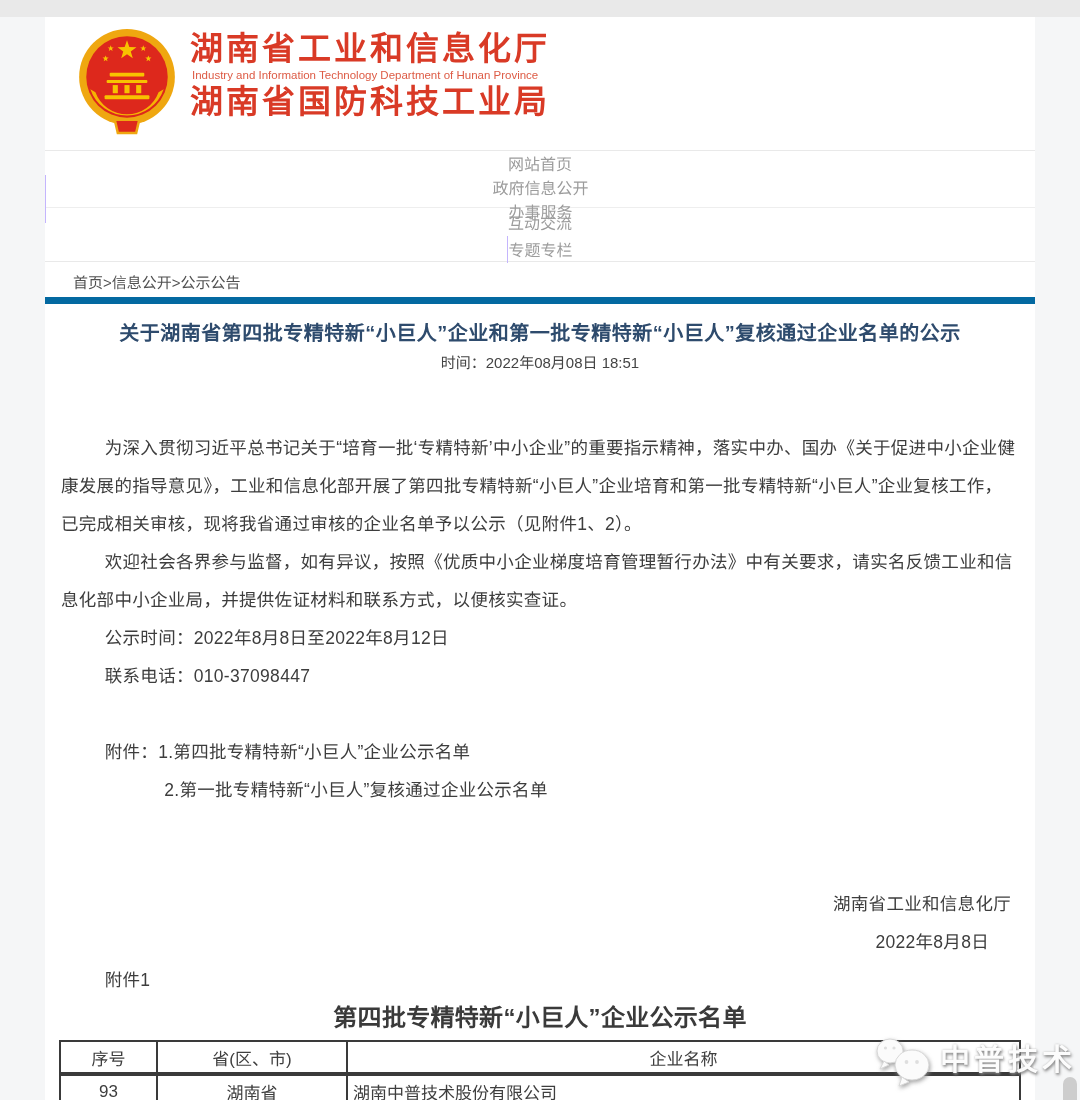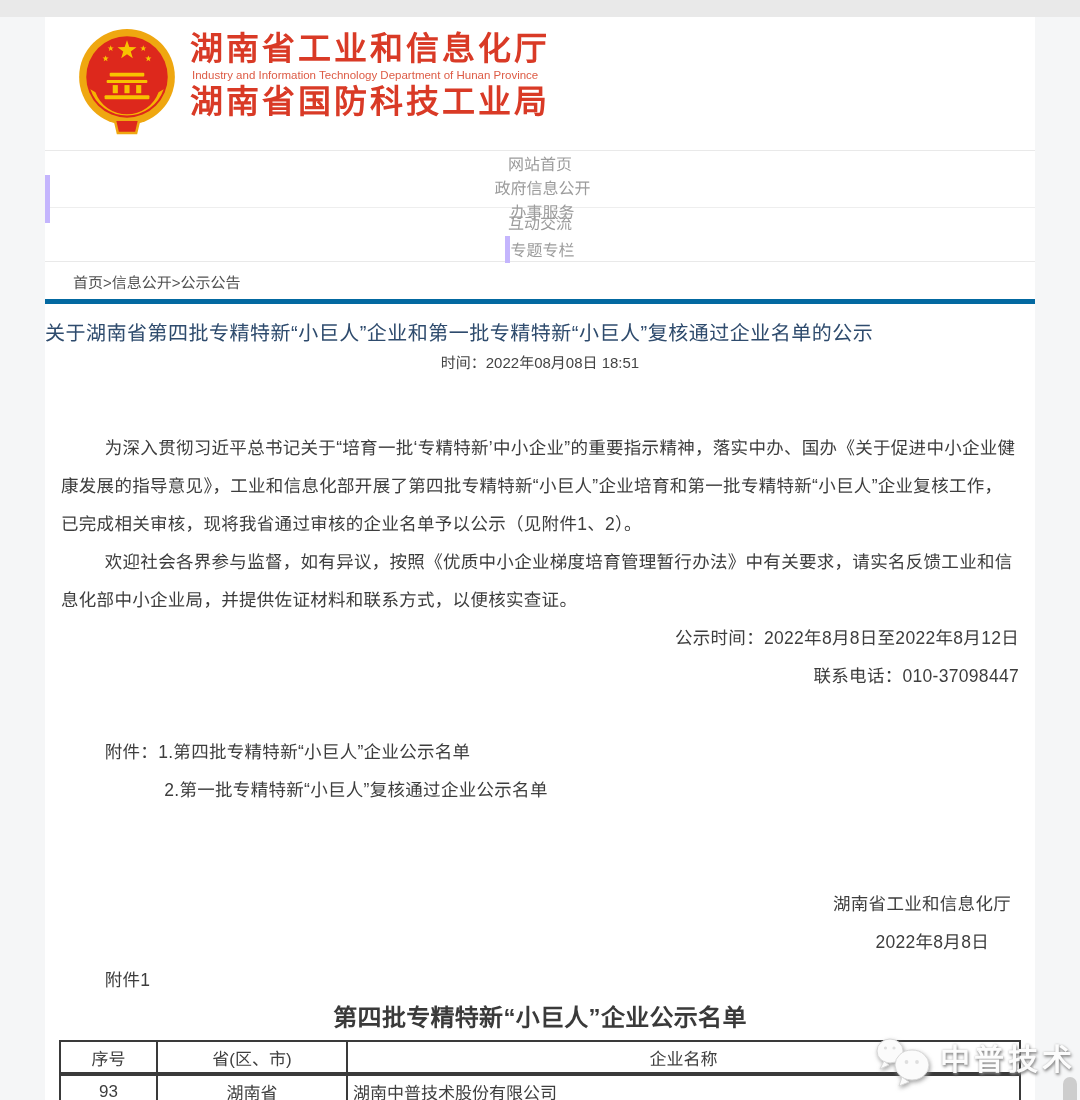--- a/index.html
+++ b/index.html
@@ -17,36 +17,36 @@
   .org-cn { color:#d93a26; font-size:33px; font-weight:bold; letter-spacing:3px; line-height:36px; }
   .org-en { color:#dd5b45; font-size:11.5px; line-height:14px; margin:1px 0 2px 2px; }
 
   
   .nav { height:112px; border:1px solid #e9e9e9; border-left:none; border-right:none;
          margin:0; }
   .nav-row { display:flex; height:56px;flex-direction:column; }
   .nav-row + .nav-row { border-top:1px solid #eeeeee;align-items:center; }
   .nav-cell { flex:1; display:flex; align-items:center; justify-content:center;
               color:#9c9c9c; font-size:16px; cursor:pointer; }
-  .nav-cell + .nav-cell { border-left:5px solid #c4b5fd; }
+  .nav-cell + .nav-cell { border-left:1px solid #c4b5fd; }
 
   
   .breadcrumb { height:42px; line-height:42px; padding-left:28px; color:#515151;
-                font-size:15px; border-bottom:5px solid #0369a1; }
+                font-size:15px; border-bottom:7px solid #0369a1; }
 
   
-  .article-title { padding-top:13px; height:37px; 
-                   color:#2e4b6d; font-size:20px; font-weight:normal; letter-spacing:.5px; }
+  .article-title { padding-top:13px; height:37px; text-align:center;
+                   color:#2e4b6d; font-size:20px; font-weight:bold; letter-spacing:.5px; }
   .article-time { padding-top:10px; height:30px; text-align:center; color:#444444; font-size:15px; }
 
   
   .article-body { padding:12px 16px 0 16px; margin-top:46px; color:#3d3d3d;
                   font-size:17.5px; line-height:38px; letter-spacing:.3px; }
   .para { text-indent:2.5em; }
-  .line { text-indent:2.5em;text-align:right; }
+  .line { text-indent:2.5em; }
   .line-deep { text-indent:5.9em; }
   .spacer { height:38px; }
   .sig { text-align:right; }
   .sig-name { margin-right:8px; }
   .sig-date { margin-right:30px; }
   .attach-label { text-indent:2.5em; }
   .table-title { text-align:center; font-weight:bold; font-size:24px; color:#3a3a3a; }
 
   
   .list-table { width:960px; margin:3px auto 0 auto; border-collapse:collapse;

